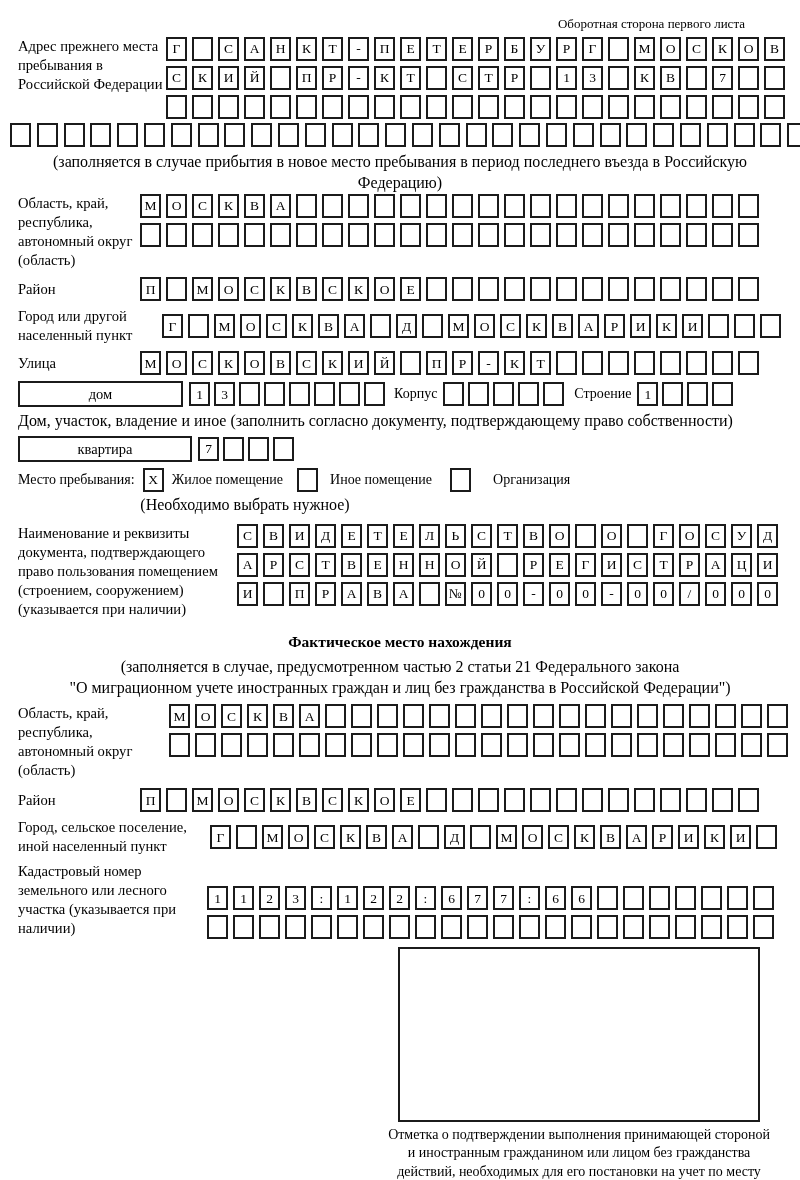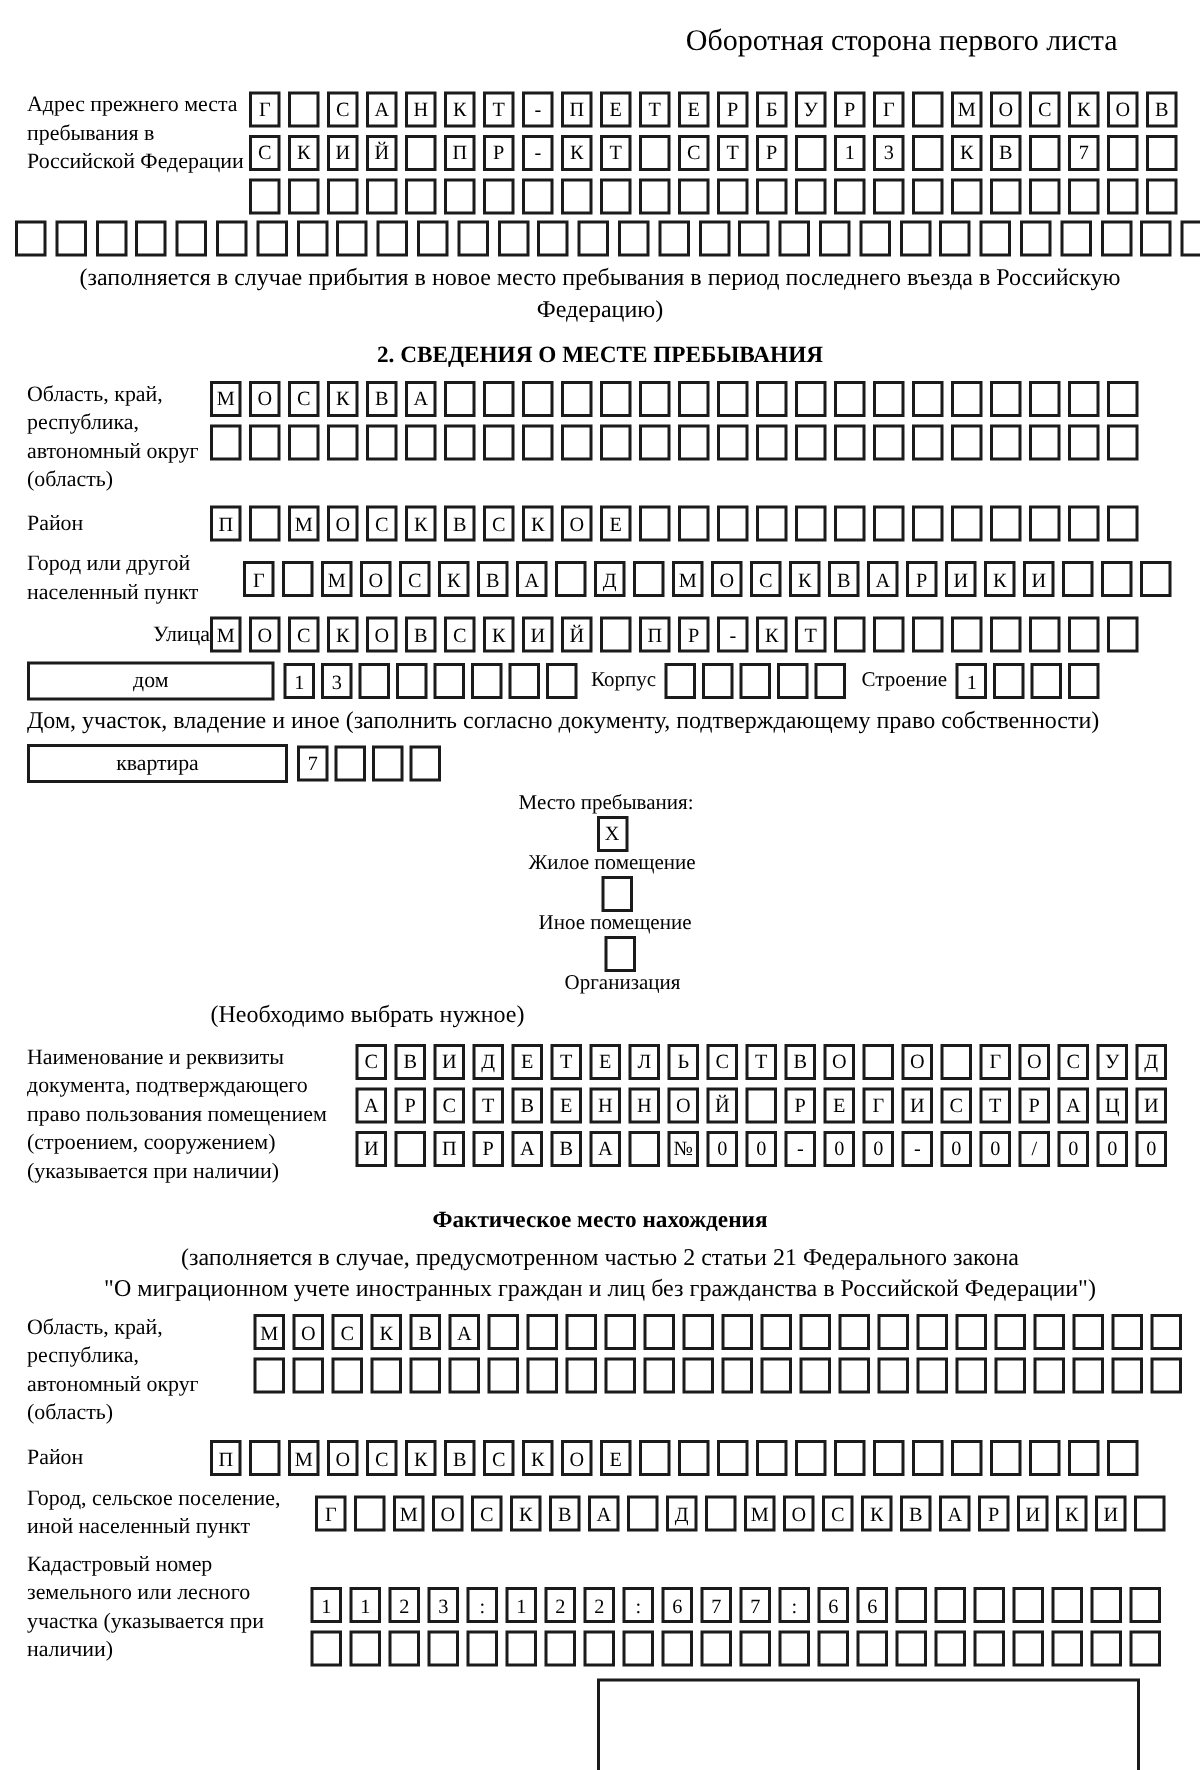--- a/index.html
+++ b/index.html
@@ -1,21 +1,21 @@
 <!DOCTYPE html>
 <html><head>
 <meta charset="utf-8">
 <style>
   html,body{margin:0;padding:0;background:#fff;}
   .page{
     width:800px;height:1180px;box-sizing:border-box;position:relative;
     padding:16px 10px 0 10px;background:#fff;color:#000;
     font-family:"Liberation Serif",serif;overflow:hidden;
   }
-  .header-note{text-align:right;font-size:20px;padding-right:45px;margin-bottom:22px;}
+  .header-note{text-align:right;font-size:13px;padding-right:45px;margin-bottom:5px;}
   .fl{display:flex;align-items:flex-start;}
   .fl.vc{align-items:center;}
   .ml{margin-left:8px;}
   .label{font-size:14.6px;line-height:1.3;flex:0 0 auto;}
   .rows{display:block;}
   .cellrow{display:flex;gap:5px;margin-bottom:5px;}
   .cellrow:last-child{margin-bottom:0;}
   .cell{
     box-sizing:border-box;flex:0 0 auto;width:21px;height:24px;
     border:2px solid #1b1b1b;display:flex;align-items:center;justify-content:center;
@@ -154,21 +154,20 @@
       <span class="cell"></span>
       <span class="cell"></span>
       <span class="cell"></span>
       <span class="cell"></span>
       <span class="cell"></span>
       <span class="cell"></span>
       <span class="cell"></span>
     </div>
   <div class="note center">(заполняется в случае прибытия в новое место пребывания в период последнего въезда в Российскую Федерацию)</div>
 
-  <div class="sec-title">2. СВЕДЕНИЯ О МЕСТЕ ПРЕБЫВАНИЯ</div>
 
   <div class="fl ml" style="margin-bottom:8px;">
     <div class="label" style="width:122px;">Область, край, республика, автономный округ (область)</div>
     <div class="rows">
       <div class="cellrow">
           <span class="cell">М</span>
           <span class="cell">О</span>
           <span class="cell">С</span>
           <span class="cell">К</span>
           <span class="cell">В</span>
@@ -275,21 +274,21 @@
         <span class="cell">И</span>
         <span class="cell">К</span>
         <span class="cell">И</span>
         <span class="cell"></span>
         <span class="cell"></span>
         <span class="cell"></span>
       </div>
   </div>
 
   <div class="fl vc ml mb6">
-    <div class="label" style="width:122px;text-align:right;">Улица</div>
+    <div class="label" style="width:122px;">Улица</div>
     <div class="cellrow" style="margin-bottom:0;">
         <span class="cell">М</span>
         <span class="cell">О</span>
         <span class="cell">С</span>
         <span class="cell">К</span>
         <span class="cell">О</span>
         <span class="cell">В</span>
         <span class="cell">С</span>
         <span class="cell">К</span>
         <span class="cell">И</span>
@@ -344,21 +343,21 @@
   <div class="fl vc ml mb4">
     <div class="named-box" style="width:174px;">квартира</div>
     <div class="cellrow tight" style="margin:0 0 0 6px;">
         <span class="cell">7</span>
         <span class="cell"></span>
         <span class="cell"></span>
         <span class="cell"></span>
       </div>
   </div>
 
-  <div class="fl vc ml" style="margin-top:6px;flex-direction:column;">
+  <div class="fl vc ml" style="margin-top:6px;">
     <div class="inline-lbl">Место пребывания:</div>
     <span class="cell" style="margin-left:8px;">X</span>
     <div class="inline-lbl" style="margin-left:8px;">Жилое помещение</div>
     <span class="cell" style="margin-left:14px;"></span>
     <div class="inline-lbl" style="margin-left:12px;">Иное помещение</div>
     <span class="cell" style="margin-left:18px;"></span>
     <div class="inline-lbl" style="margin-left:22px;">Организация</div>
   </div>
   <div class="note" style="text-align:center;width:470px;margin-top:3px;">(Необходимо выбрать нужное)</div>
 

